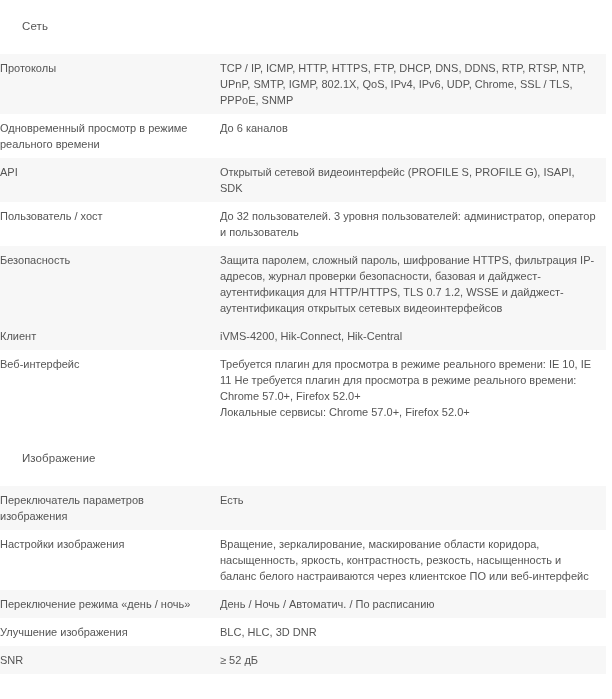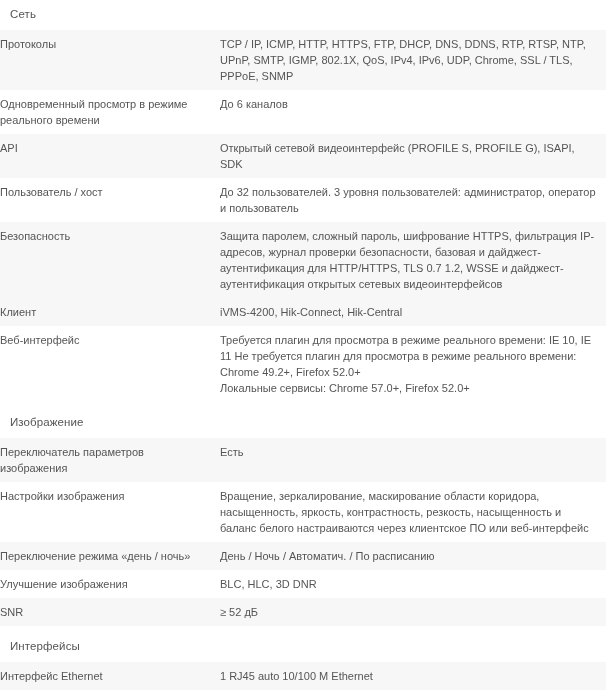--- a/index.html
+++ b/index.html
@@ -24,21 +24,21 @@
   .section {
     width: 100%;
   }
   .section-title {
     font-size: 11.5px;
     line-height: 14px;
     color: #555555;
     padding: 7px 0 9px 10px;
     letter-spacing: 0.1px;
     font-weight: normal;
-    margin: 0;
+    margin: 12px;
   }
   .spec-table {
     width: 100%;
     border-collapse: collapse;
     table-layout: fixed;
   }
   .spec-table tr {
     background: #ffffff;
   }
   .spec-table tr.alt {
@@ -110,21 +110,21 @@
             </tr>
             <tr class="alt">
               <td class="label">Клиент</td>
               <td class="value">
                 <span class="line">iVMS-4200, Hik-Connect, Hik-Central</span>
               </td>
             </tr>
             <tr>
               <td class="label">Веб-интерфейс</td>
               <td class="value">
-                <span class="line">Требуется плагин для просмотра в режиме реального времени: IE 10, IE 11 Не требуется плагин для просмотра в режиме реального времени: Chrome 49.2+, Firefox 52.0+</span>
+                <span class="line">Требуется плагин для просмотра в режиме реального времени: IE 10, IE 11 Не требуется плагин для просмотра в режиме реального времени: Chrome 57.0+, Firefox 52.0+</span>
                 <span class="line">Локальные сервисы: Chrome 57.0+, Firefox 52.0+</span>
               </td>
             </tr>
           </tbody>
         </table>
       </div>
       <div class="section-gap"></div>
       <div class="section">
         <div class="section-title">Изображение</div>
         <table class="spec-table">

